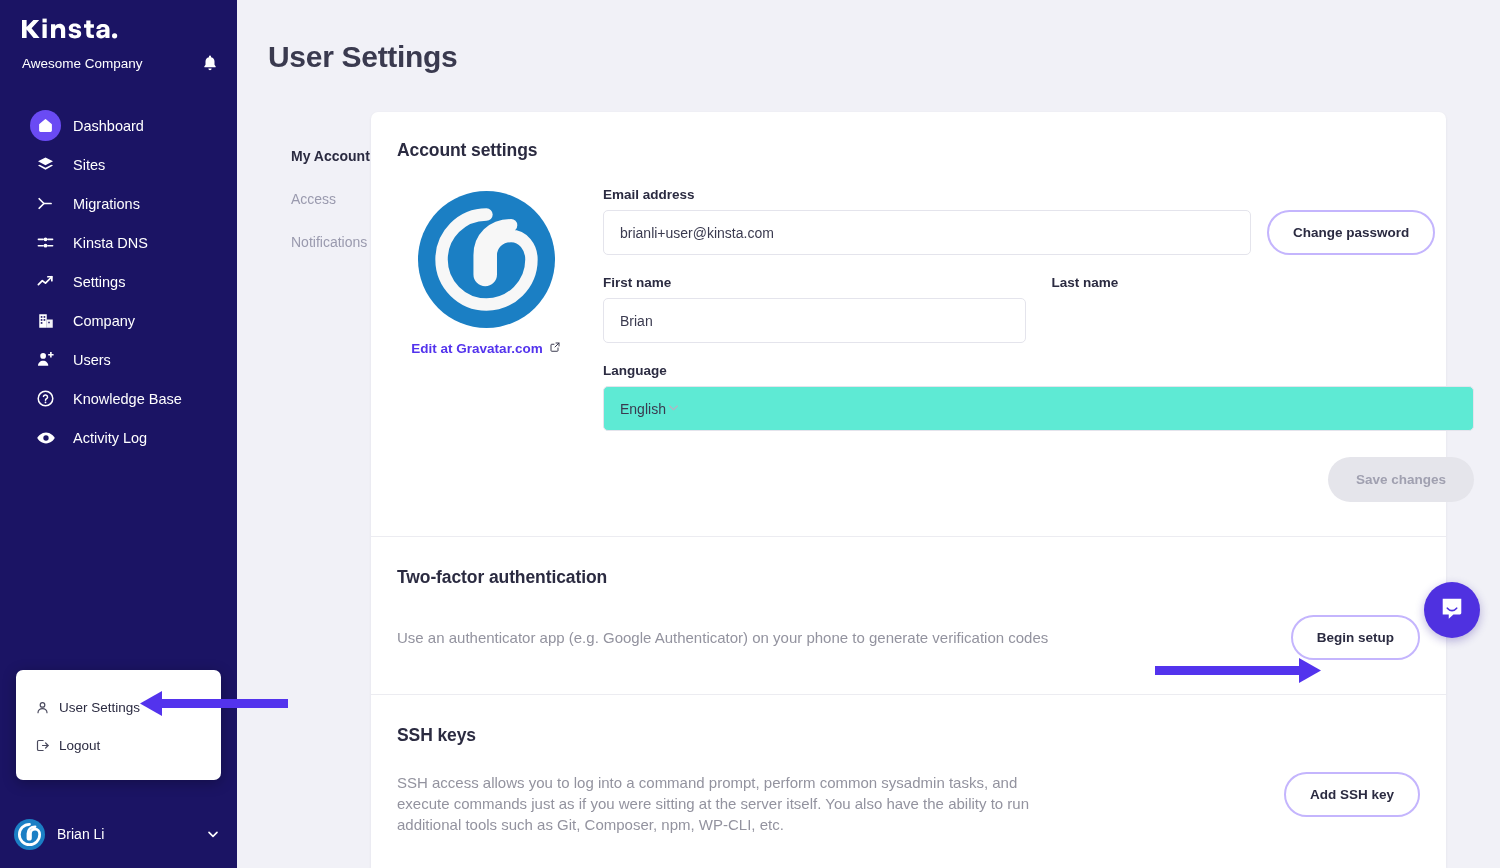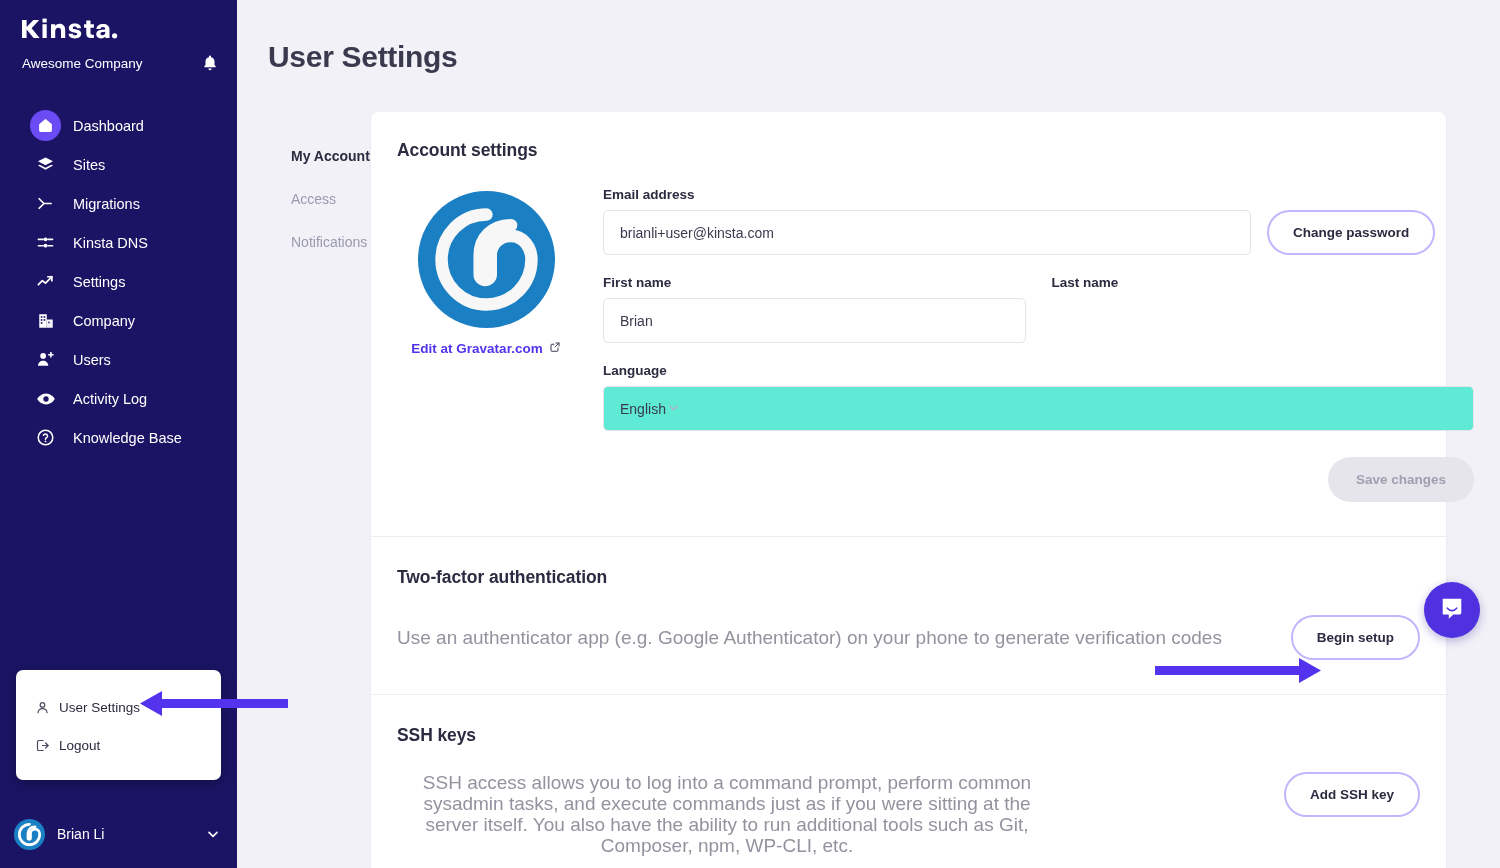--- a/index.html
+++ b/index.html
@@ -147,21 +147,21 @@
     color: #a0a0b0; font-size: 13.5px; font-weight: bold;
     display: inline-flex; align-items: center; justify-content: center;
     padding: 0 28px; cursor: default; border: none;
   }
 
   .two-fa { padding: 30px 26px 34px 26px; }
   .two-fa .desc-row {
     display: flex; align-items: center; justify-content: space-between;
     margin-top: 27px;
   }
-  .muted { font-size: 19px; color: #93939f; line-height: 21px; text-align: center; }
+  .muted { font-size: 15px; color: #93939f; line-height: 21px; }
 
   .ssh { padding: 30px 26px 30px 26px; }
   .ssh .desc-row {
     display: flex; align-items: flex-start; justify-content: space-between;
     margin-top: 26px;
   }
   .ssh-text { max-width: 660px; }
 
   
   .arrow { position: absolute; pointer-events: none; }
@@ -287,37 +287,37 @@
             <circle cx="9" cy="7.5" r="3.6"></circle>
             <path d="M2.5 20c0-3.8 2.9-6.4 6.5-6.4s6.5 2.6 6.5 6.4Z"></path>
             <path d="M17.8 2.6h2v2.4h2.4v2h-2.4v2.4h-2V7h-2.4V5h2.4Z"></path>
           </svg>
         </span>
         <span class="nav-label">Users</span>
       </div>
 
       <div class="nav-item">
         <span class="nav-icon-box">
-          <svg width="20" height="20" viewBox="0 0 24 24" fill="#ffffff">
-            <path d="M12 5.5C6.8 5.5 2.8 9.4 1.5 12c1.3 2.6 5.3 6.5 10.5 6.5S21.2 14.6 22.5 12C21.2 9.4 17.2 5.5 12 5.5Z"></path>
-            <circle cx="12" cy="12" r="3.2" fill="#1b1464"></circle>
-          </svg>
-        </span>
-        <span class="nav-label">Activity Log</span>
-      </div>
-
-      <div class="nav-item">
-        <span class="nav-icon-box">
           <svg width="19" height="19" viewBox="0 0 24 24" fill="none" stroke="#ffffff" stroke-width="1.9">
             <circle cx="12" cy="12" r="9.2"></circle>
             <path d="M9.4 9.3a2.7 2.7 0 0 1 5.2 1c0 1.8-2.6 2.1-2.6 3.9" stroke-linecap="round"></path>
             <circle cx="12" cy="17" r="1.15" fill="#ffffff" stroke="none"></circle>
           </svg>
         </span>
         <span class="nav-label">Knowledge Base</span>
+      </div>
+
+      <div class="nav-item">
+        <span class="nav-icon-box">
+          <svg width="20" height="20" viewBox="0 0 24 24" fill="#ffffff">
+            <path d="M12 5.5C6.8 5.5 2.8 9.4 1.5 12c1.3 2.6 5.3 6.5 10.5 6.5S21.2 14.6 22.5 12C21.2 9.4 17.2 5.5 12 5.5Z"></path>
+            <circle cx="12" cy="12" r="3.2" fill="#1b1464"></circle>
+          </svg>
+        </span>
+        <span class="nav-label">Activity Log</span>
       </div>
     </div>
 
     <div class="user-popup">
       <div class="popup-item">
         <span>
           <svg width="15" height="15" viewBox="0 0 24 24" fill="none" stroke="#4a4a5e" stroke-width="1.9">
             <circle cx="12" cy="7.8" r="3.7"></circle>
             <path d="M4.8 20.4c0-3.9 3.2-6.6 7.2-6.6s7.2 2.7 7.2 6.6" stroke-linecap="round"></path>
           </svg>

